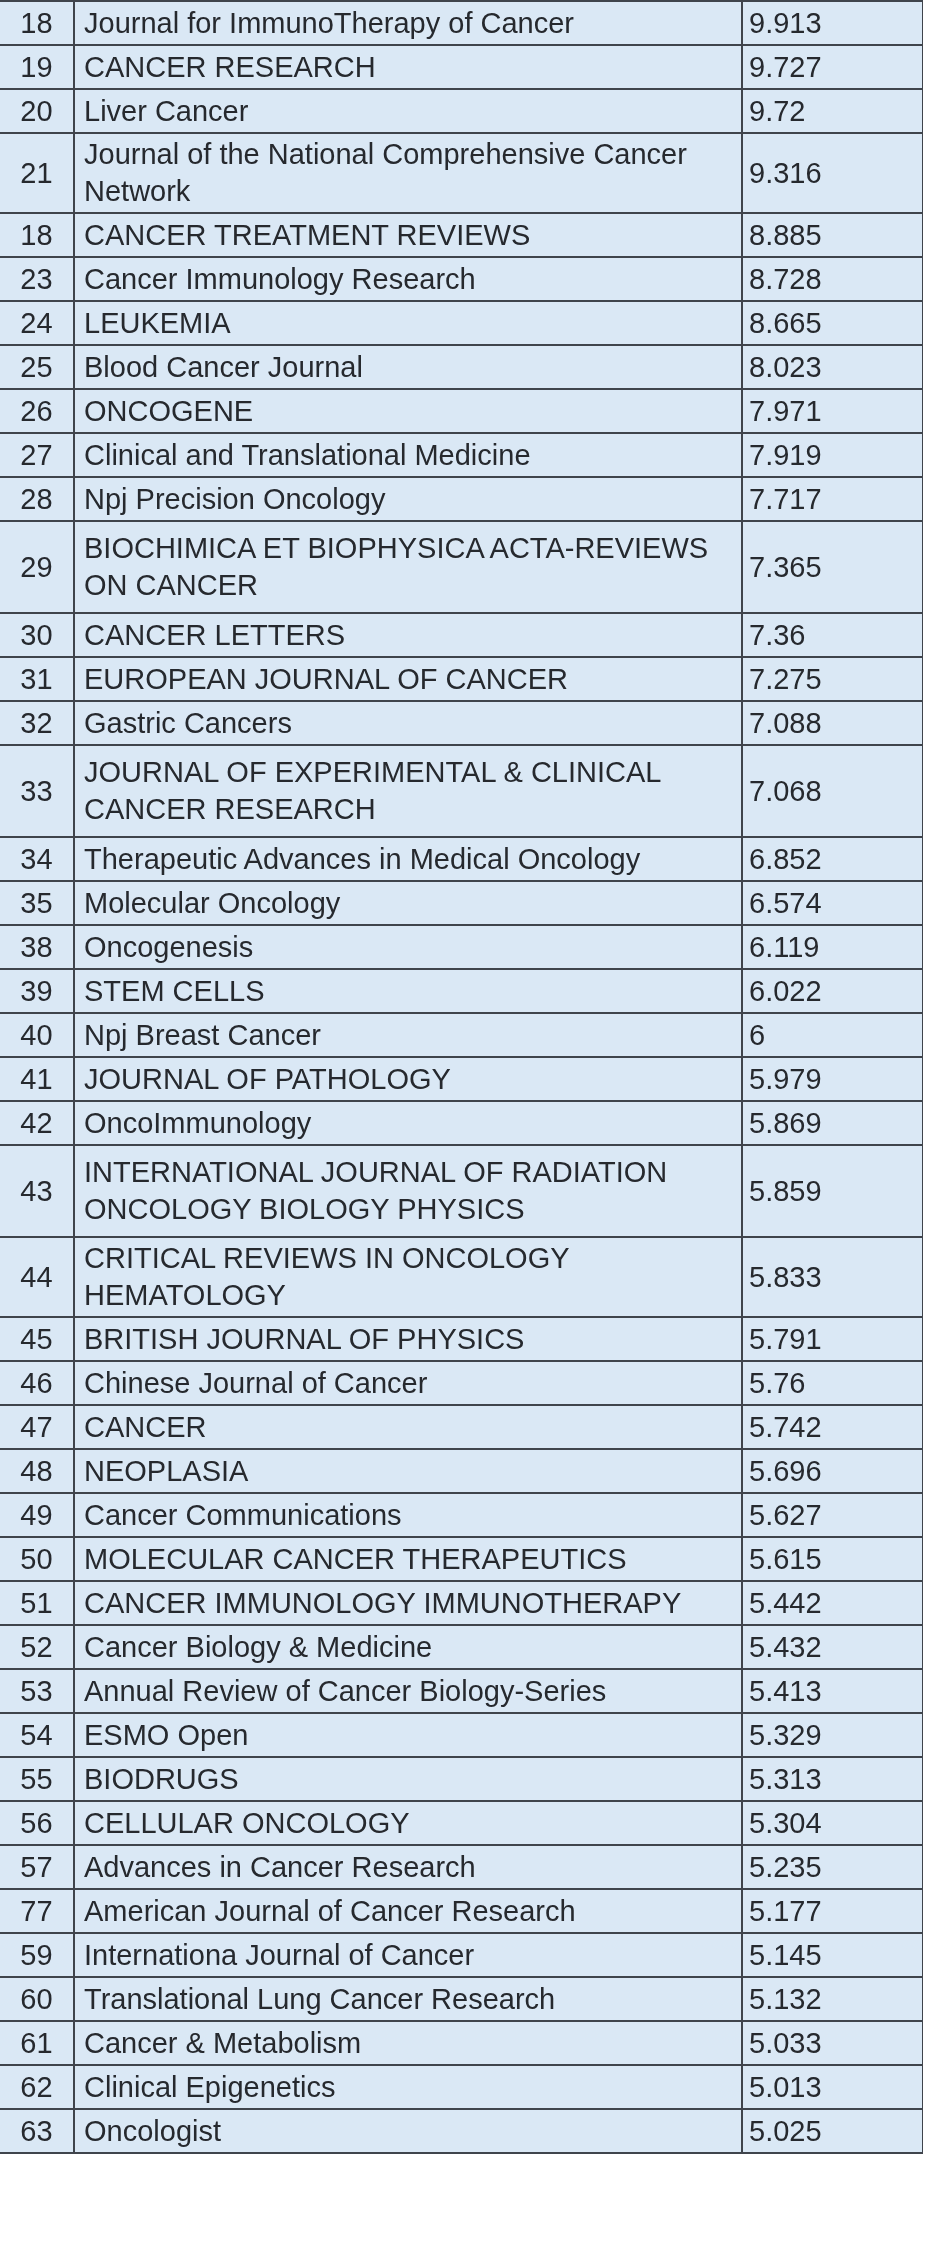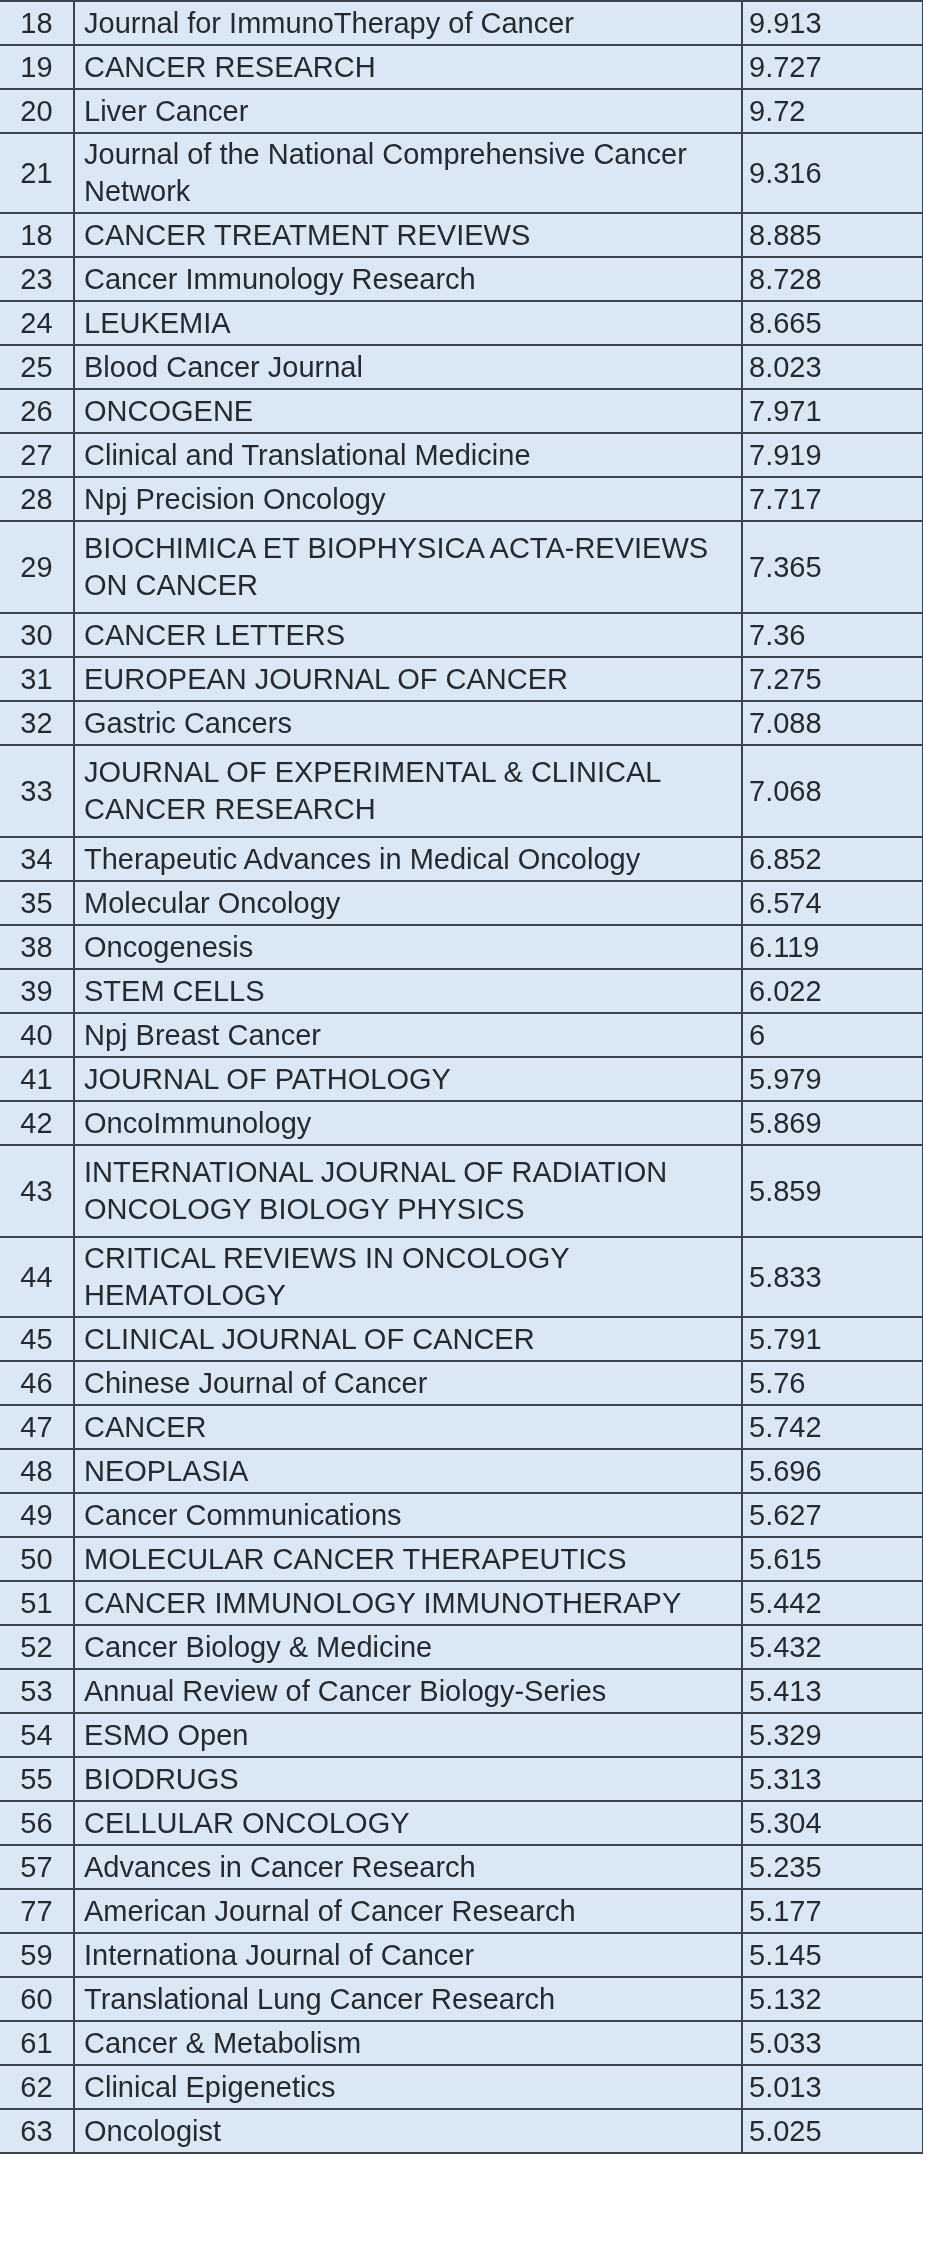--- a/index.html
+++ b/index.html
@@ -195,21 +195,21 @@
   </tr>
 
   <tr>
     <td class="rank">44</td>
     <td class="journal">CRITICAL REVIEWS IN ONCOLOGY HEMATOLOGY</td>
     <td class="value">5.833</td>
   </tr>
 
   <tr>
     <td class="rank">45</td>
-    <td class="journal">CLINICAL JOURNAL OF CANCER</td>
+    <td class="journal">BRITISH JOURNAL OF PHYSICS</td>
     <td class="value">5.791</td>
   </tr>
 
   <tr>
     <td class="rank">46</td>
     <td class="journal">Chinese Journal of Cancer</td>
     <td class="value">5.76</td>
   </tr>
 
   <tr>

